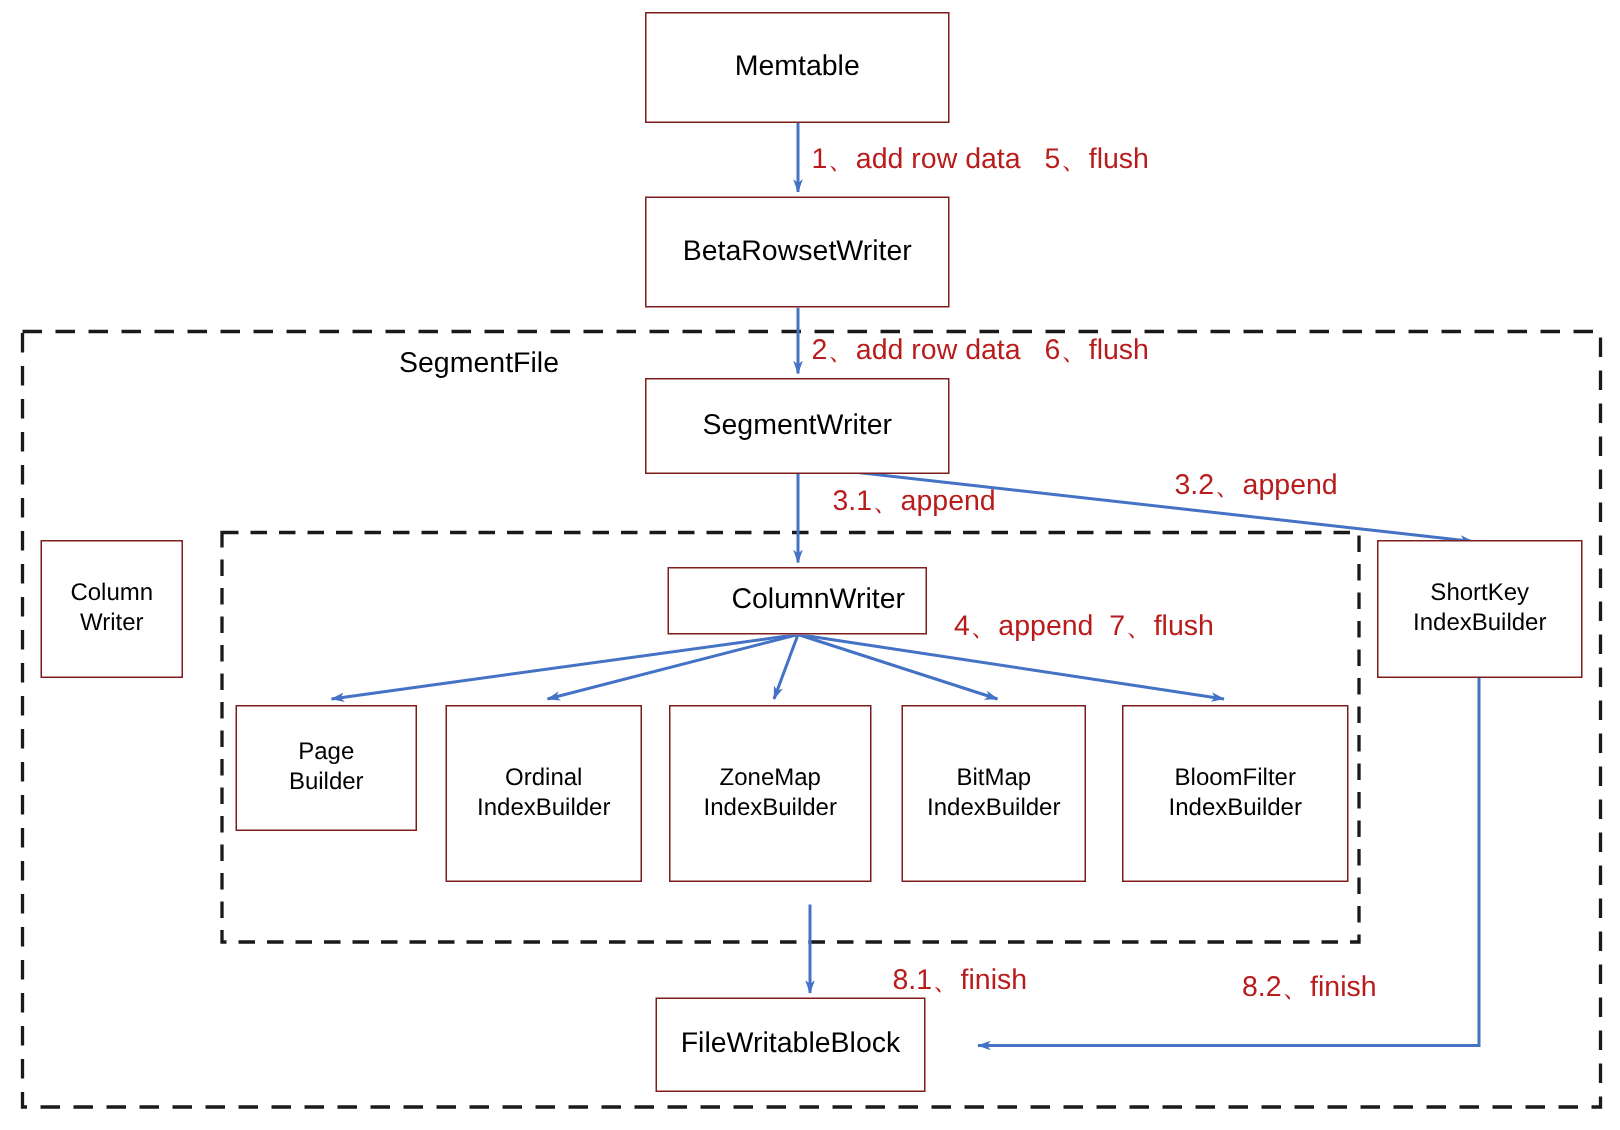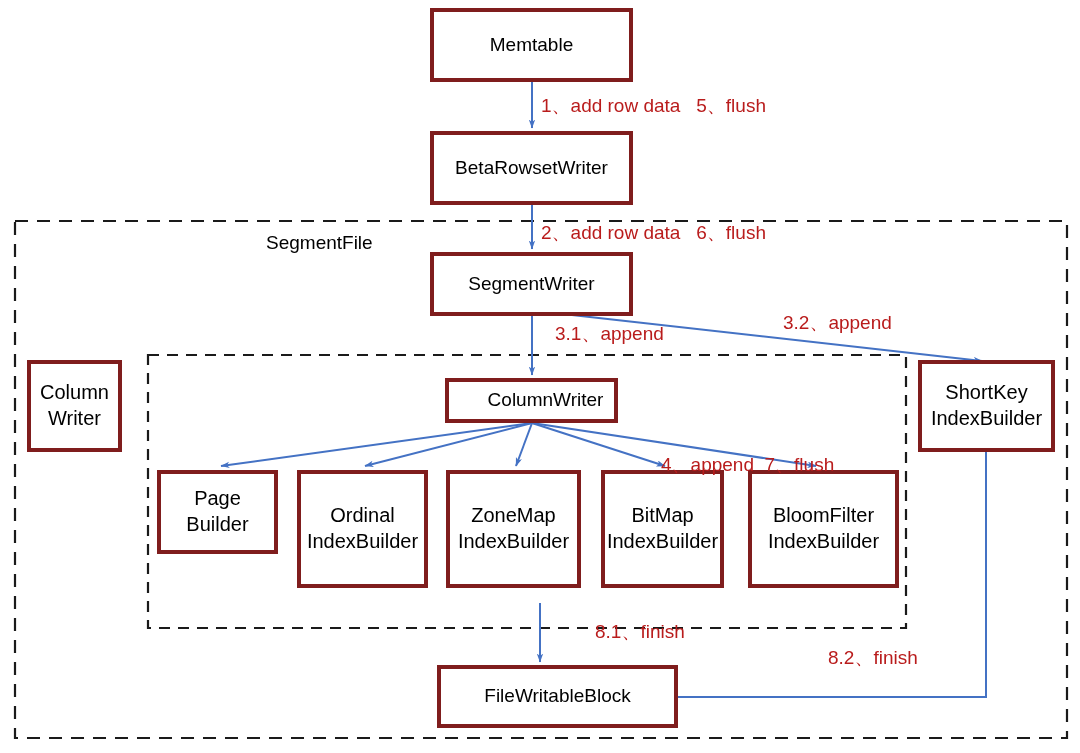--- a/index.html
+++ b/index.html
@@ -19,34 +19,34 @@
     position: absolute;
     left: 0;
     top: 0;
     width: 1080px;
     height: 753px;
     pointer-events: none;
   }
   .node {
     position: absolute;
     box-sizing: border-box;
-    border: 4px solid #7f1d1d;
+    border: 1px solid #7f1d1d;
     background: #ffffff;
     display: flex;
     align-items: center;
     justify-content: center;
     text-align: center;
     color: #000000;
     line-height: 1.28;
     white-space: pre-line;
     font-size: 19px;
     z-index: 3;
   }
   .node.small {
-    font-size: 20px;
+    font-size: 16px;
   }
   .edge-label {
     position: absolute;
     color: #b91c1c;
     font-size: 19px;
     white-space: pre;
     z-index: 4;
     background: transparent;
   }
   .group-label {
@@ -116,29 +116,29 @@
 
   <div class="node small" style="left:446px; top:470px; width:135px; height:118px;">ZoneMap
 IndexBuilder</div>
 
   <div class="node small" style="left:601px; top:470px; width:123px; height:118px;">BitMap
 IndexBuilder</div>
 
   <div class="node small" style="left:748px; top:470px; width:151px; height:118px;">BloomFilter
 IndexBuilder</div>
 
-  <div class="node" style="left:437px; top:665px; width:241px; height:63px;">FileWritableBlock</div>
+  <div class="node" style="left:437px; top:665px; width:180px; height:63px;">FileWritableBlock</div>
 
   <div class="edge-label" style="left:541px; top:93px;">1、add row data   5、flush</div>
 
   <div class="edge-label" style="left:541px; top:220px;">2、add row data   6、flush</div>
 
   <div class="edge-label" style="left:555px; top:321px;">3.1、append</div>
 
   <div class="edge-label" style="left:783px; top:310px;">3.2、append</div>
 
-  <div class="edge-label" style="left:636px; top:452px;margin-left:25px;">4、append  7、flush</div>
+  <div class="edge-label" style="left:636px; top:404px;">4、append  7、flush</div>
 
-  <div class="edge-label" style="left:595px; top:619px;">8.1、finish</div>
+  <div class="edge-label" style="left:595px; top:640px;">8.1、finish</div>
 
   <div class="edge-label" style="left:828px; top:645px;">8.2、finish</div>
 
 </div>
 
 </body></html>

